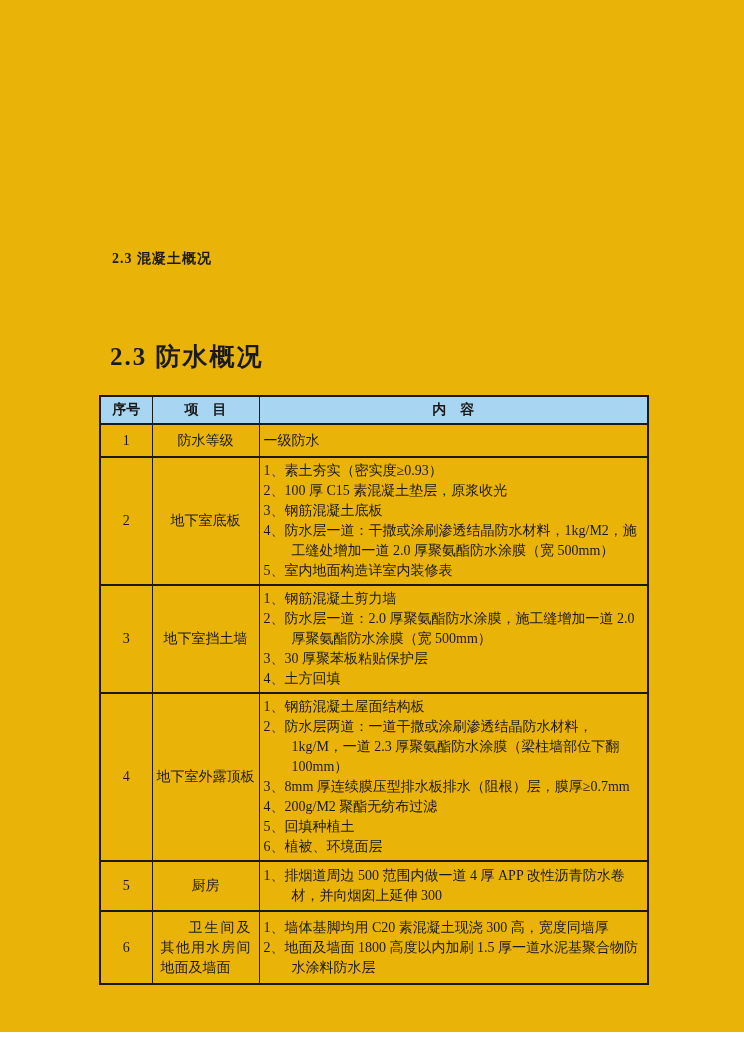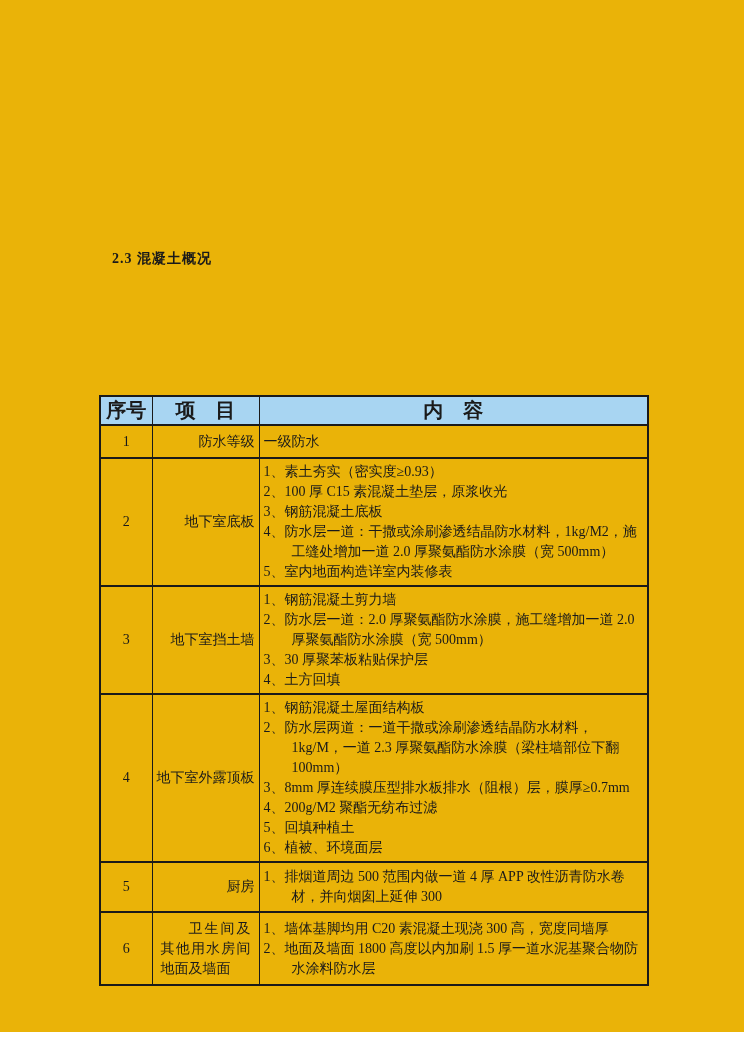--- a/index.html
+++ b/index.html
@@ -42,39 +42,39 @@
     border-collapse: collapse;
     table-layout: fixed;
     border: 2px solid var(--border-color, #1a1a1a);
   }
   table.spec col.c0 { width: 52px; }
   table.spec col.c1 { width: 107px; }
   table.spec col.c2 { width: 389px; }
   table.spec th {
     background: var(--accent, #a8d5f2);
     height: 26px;
-    font-size: 20px;
+    font-size: 14px;
     font-weight: bold;
     text-align: center;
     border: 1.5px solid var(--border-color, #1a1a1a);
     border-top-width: 2px;
     border-bottom-width: 2px;
     padding: 0;
   }
   table.spec td {
     font-size: 14px;
     line-height: 20px;
     border: 1.5px solid var(--border-color, #1a1a1a);
     border-top-width: 2px;
     border-bottom-width: 2px;
     vertical-align: middle;
     padding: 3px 4px;
   }
   td.cell-no { text-align: center; }
-  td.cell-item { text-align: right; padding: 3px 6px; }
+  td.cell-item { text-align: center; padding: 3px 6px; }
   td.cell-item.long {
     text-align: justify;
     text-align-last: left;
     text-indent: 2em;
     padding: 3px 8px;
     margin-top: 48px;
   }
   td.cell-content { padding: 4px 8px 4px 14px; margin-left: 44px; }
   .c-line {
     padding-left: 2em;
@@ -82,20 +82,21 @@
     text-align: left;
   }
 </style>
 </head>
 <body>
 
 <div class="page">
 
   <div class="sec-heading">2.3 混凝土概况</div>
 
+  <div class="page-title">2.3 防水概况</div>
 
   <table class="spec">
     <colgroup>
       <col class="c0">
         <col class="c1">
         <col class="c2">
     </colgroup>
     <thead>
       <tr>
           <th>序号</th>

